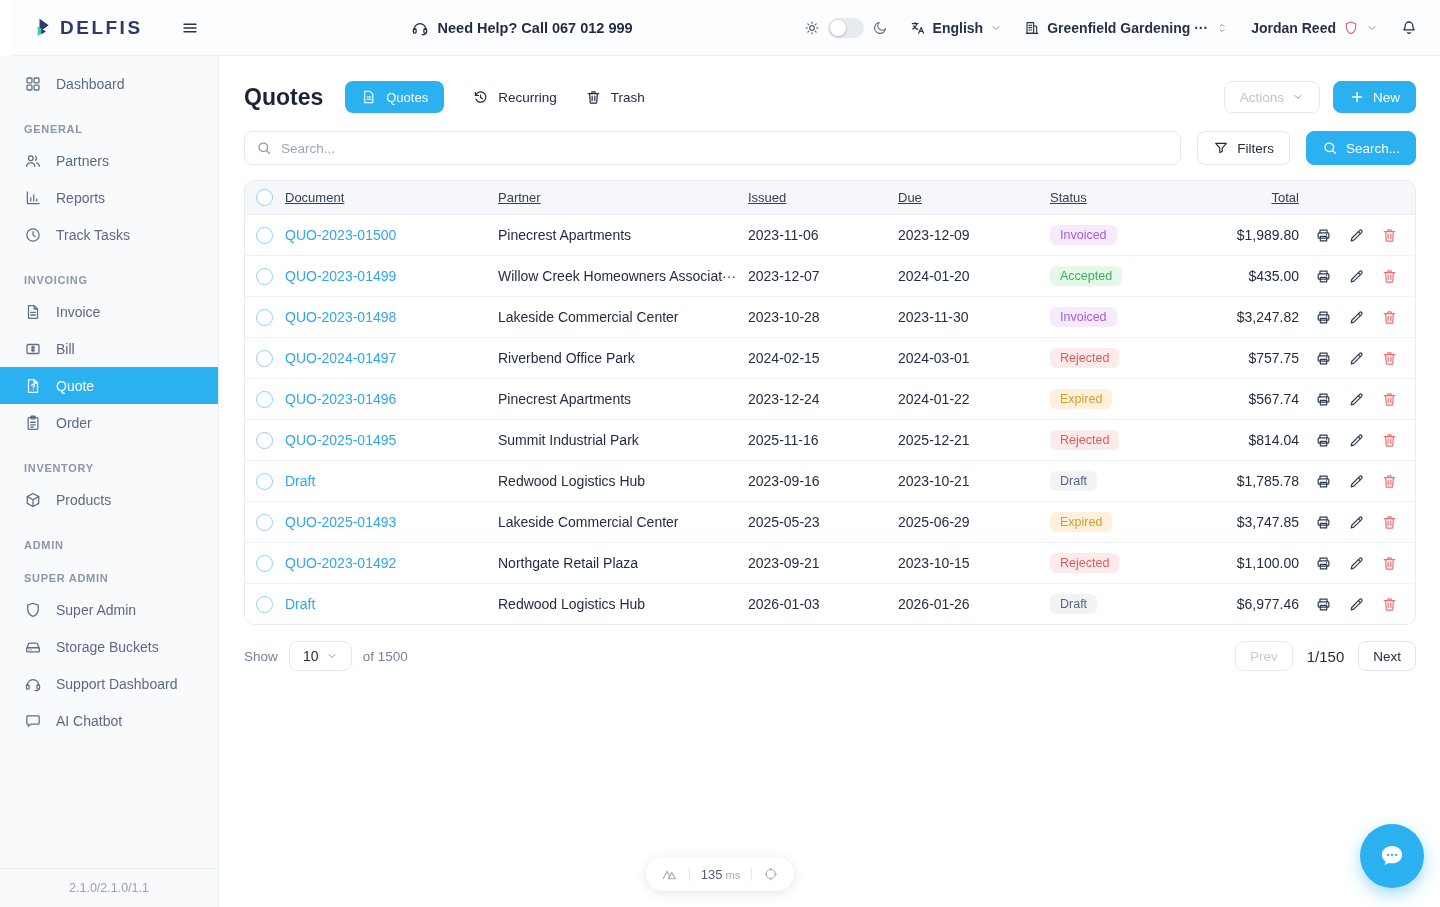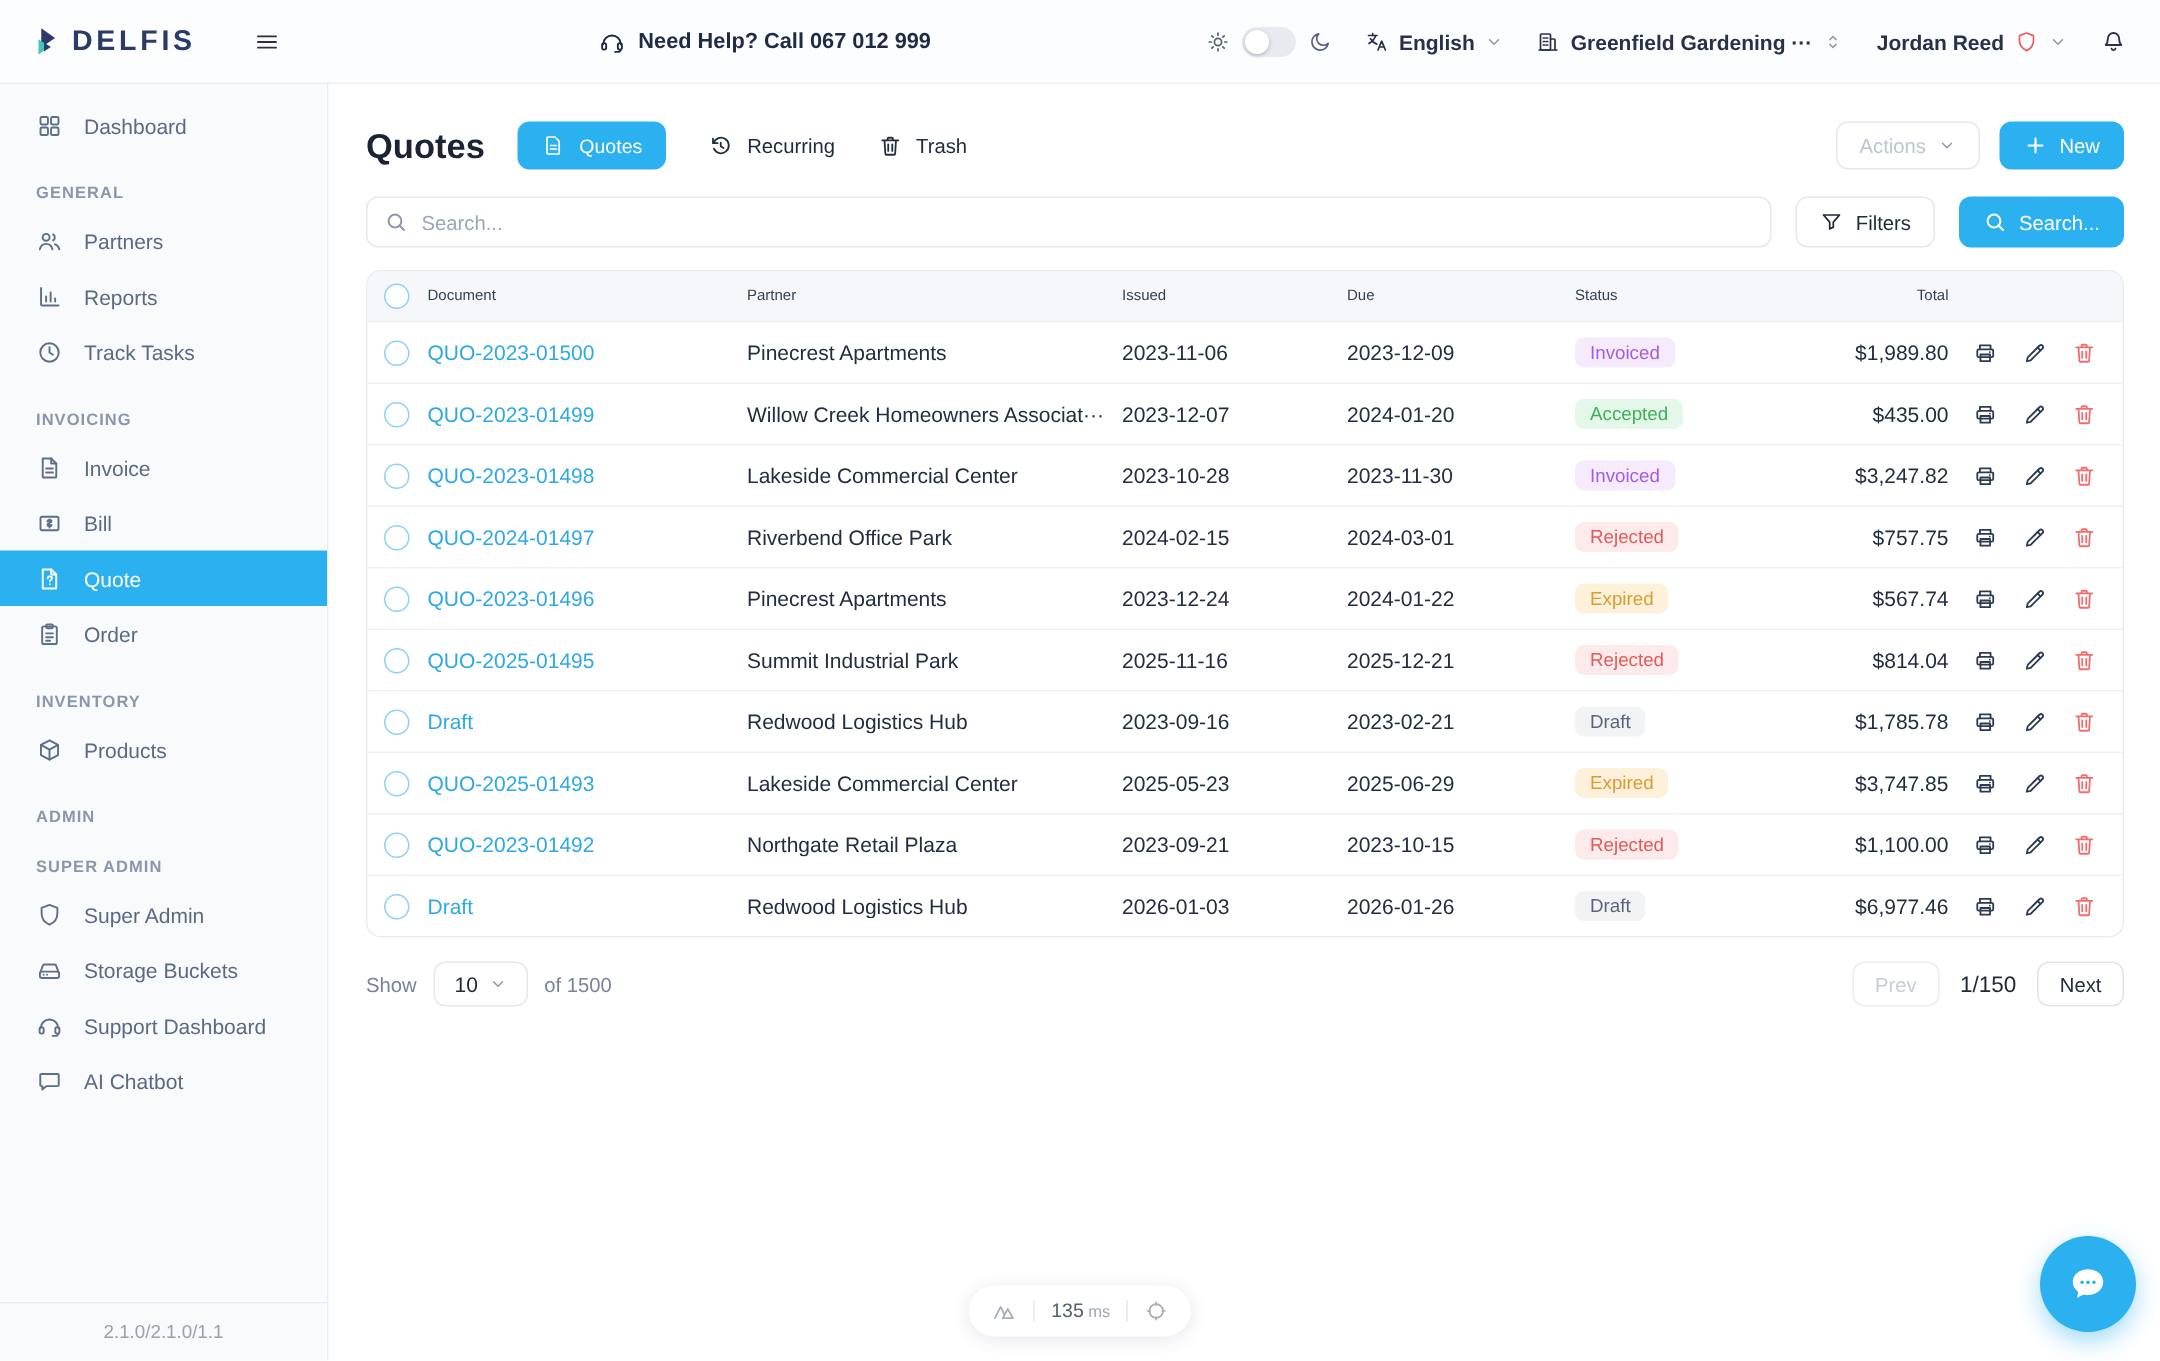--- a/index.html
+++ b/index.html
@@ -6,21 +6,21 @@
   html,body { width:1440px; height:907px; }
   body {
     font-family:"Liberation Sans","DejaVu Sans",sans-serif;
     background:#ffffff; color:#232d42; overflow:hidden;
     --accent:#2bb0f0; --link:#2fa9e6; --danger:#f26d6d;
   }
   .app { position:relative; width:1440px; height:907px; }
 
   
   .topbar {
-    position:absolute; top:0; left:0; right:0; height:56px;
+    position:absolute; top:0; left:12px; right:0; height:56px;
     background:#fcfdfe; border-bottom:1px solid #edf0f5;
     display:flex; align-items:center; padding:0 22px; z-index:5;
   }
   .brand { display:flex; align-items:center; gap:4px; cursor:pointer; }
   .brand-text { font-size:19px; font-weight:700; letter-spacing:2.5px; color:#2b3a67; }
   .menu-btn { margin-left:38px; }
   .icon-btn { background:none; border:none; cursor:pointer; color:#273149; display:flex; align-items:center; }
   .help { display:flex; align-items:center; gap:9px; margin-left:212px;
           font-size:14.5px; font-weight:700; color:#1f2b45; }
   .top-right { margin-left:auto; display:flex; align-items:center; gap:22px; }
@@ -78,21 +78,21 @@
   .search-row { display:flex; align-items:center; margin-top:17px; }
   .search-box { flex:1; height:34px; border:1px solid #e5e9f0; border-radius:8px; background:#fff;
                 display:flex; align-items:center; padding:0 11px; gap:9px; color:#8e99ab; }
   .search-box input { border:none; outline:none; flex:1; font-family:inherit; font-size:13.5px; color:#232d42; background:transparent; }
   .search-box input::placeholder { color:#9aa6b8; }
   .search-row .btn { margin-left:16px; height:34px; }
 
   
   .table { margin-top:15px; border:1px solid #e7ebf2; border-radius:10px; overflow:hidden; }
   .thead, .trow { display:grid; grid-template-columns:40px 213px 250px 150px 152px 160px 1fr 110px; align-items:center; }
-  .thead { height:33px; background:#f5f7fb; font-size:10px; color:#333f54; }
+  .thead { height:33px; background:#f5f7fb; font-size:13px; color:#333f54;text-decoration:underline; }
   .trow { height:41px; border-top:1px solid #eef1f6; font-size:14px; background:#fff; }
   .cb { width:17px; height:17px; border:1.5px solid #8ed1f4; border-radius:50%; background:#fff;
         margin-left:11px; cursor:pointer; display:inline-block; }
   .hcell { padding-right:8px; }
   .cell { color:#232d42; padding-right:8px; white-space:nowrap; overflow:hidden; text-overflow:ellipsis; }
   .doc { color:var(--link); text-decoration:none; cursor:pointer; white-space:nowrap; overflow:hidden; text-overflow:ellipsis; padding-right:10px; }
   .badge { justify-self:start; font-size:12.5px; padding:4px 10px; border-radius:6px; line-height:1; }
   .total, .hcell.total { text-align:right; padding-right:6px; }
   .row-actions { display:flex; align-items:center; justify-content:flex-end; gap:16px; padding-right:17px; }
   .ricon { background:none; border:none; cursor:pointer; color:#2c3a52; display:flex; padding:0; }
@@ -719,21 +719,21 @@
                 </span>
               </button>
       </span>
     </div>
 
     <div class="trow">
       <span class="cb"></span>
       <a class="doc">Draft</a>
       <span class="cell">Redwood Logistics Hub</span>
       <span class="cell">2023-09-16</span>
-      <span class="cell">2023-02-21</span>
+      <span class="cell">2023-10-21</span>
       <span class="badge" style="background: rgb(241, 243, 245); color: rgb(89, 101, 122);">Draft</span>
       <span class="cell total">$1,785.78</span>
       <span class="row-actions">
         <button class="ricon">
                 <span class="ic ic17">
                   <svg viewBox="0 0 24 24" fill="none" stroke="currentColor" stroke-width="1.7" stroke-linecap="round" stroke-linejoin="round">
                     <path d="M7 8.3V4.5h10v3.8"></path>
                     <rect x="4.5" y="8.3" width="15" height="7.4" rx="1.4"></rect>
                     <path d="M7.5 13.2h9v6.3h-9z"></path>
                     <path d="M16.3 10.9h.01"></path>

